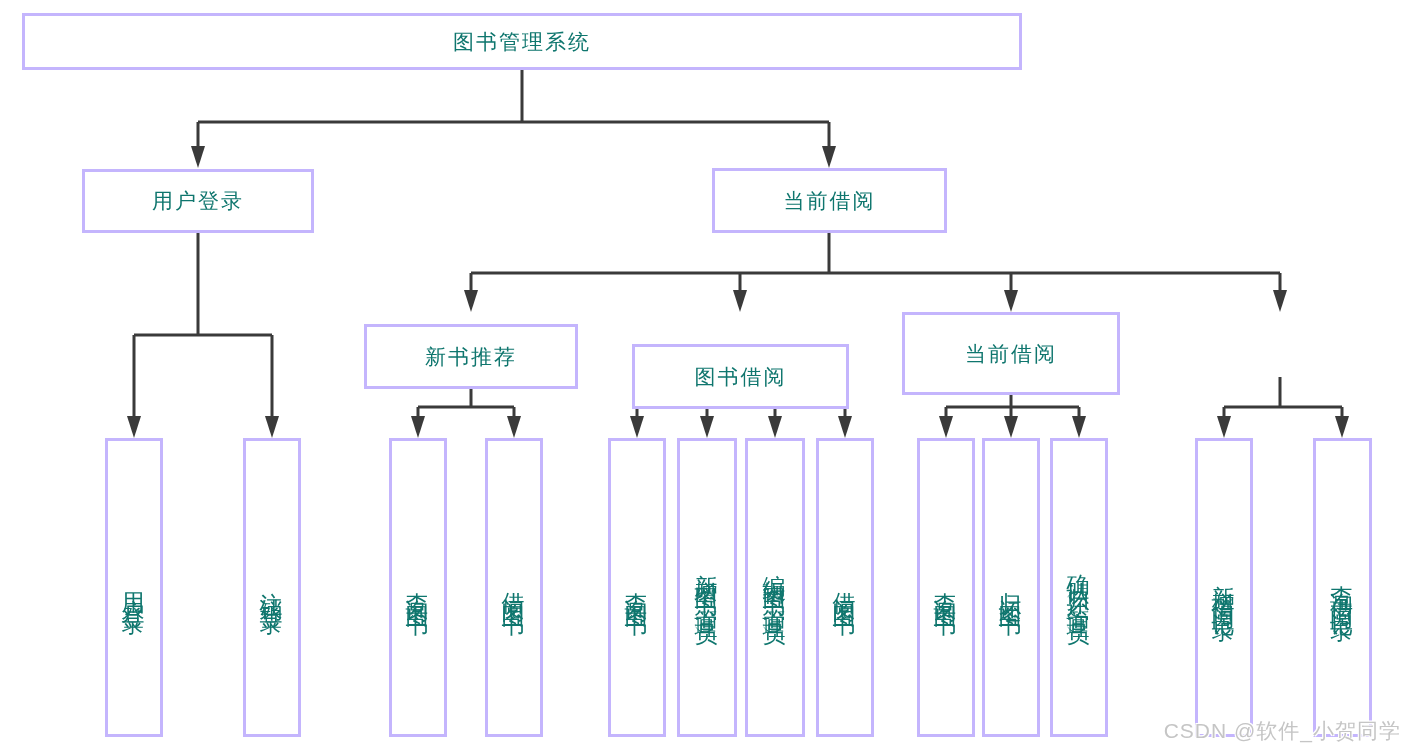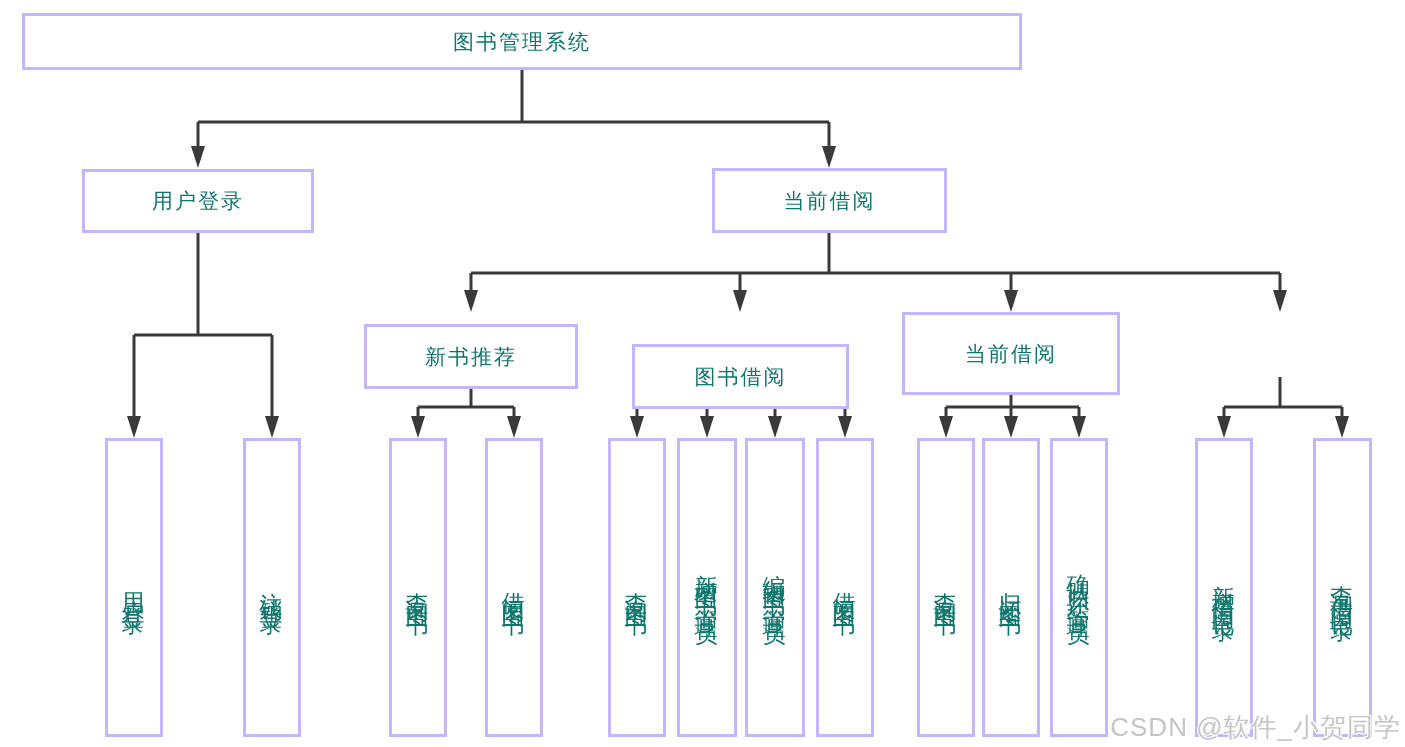--- a/index.html
+++ b/index.html
@@ -43,21 +43,21 @@
     text-orientation: mixed;
     font-size: 23px;
     letter-spacing: 7px;
     white-space: normal;
   }
   .watermark {
     position: absolute;
     right: 4px;
     bottom: 2px;
     z-index: 10;
-    font-size: 26px;
+    font-size: 21px;
     letter-spacing: 1px;
     color: #c5c5c5;
     text-shadow: 1px 1px 0 #ffffff, -1px -1px 0 #ffffff, 1px -1px 0 #ffffff, -1px 1px 0 #ffffff;
   }
 </style>
 </head>
 <body>
 
 <div class="stage">
 

